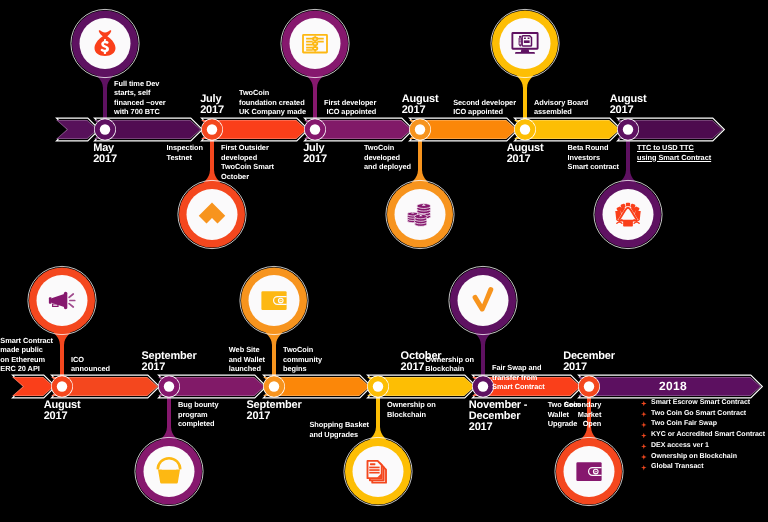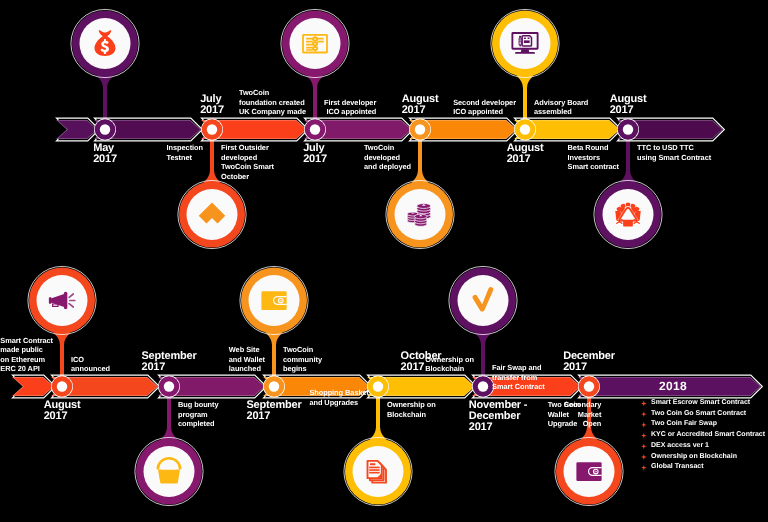--- a/index.html
+++ b/index.html
@@ -286,20 +286,24 @@
       <circle cx="378" cy="386.5" r="10.3" fill="#FDBE04" stroke="#fff" stroke-width="1.3" paint-order="stroke fill"></circle>
       <circle cx="378" cy="386.5" r="5.2" fill="#fff"></circle>
       <circle cx="483" cy="386.5" r="10.3" fill="#5E1161" stroke="#fff" stroke-width="1.3" paint-order="stroke fill"></circle>
       <circle cx="483" cy="386.5" r="5.2" fill="#fff"></circle>
       <circle cx="589" cy="386.5" r="10.3" fill="#F4471E" stroke="#fff" stroke-width="1.3" paint-order="stroke fill"></circle>
       <circle cx="589" cy="386.5" r="5.2" fill="#fff"></circle>
     </svg>
   <div id="labels">
       <div class="lbl date" style="left: 105px; top: 143px; transform: translateX(-50%);">May
 2017</div>
+      <div class="lbl note" style="left: 114px; top: 78.6px;">Full time Dev
+starts, self
+financed ~over
+with 700 BTC</div>
       <div class="lbl date" style="left: 212px; top: 94px; transform: translateX(-50%);">July
 2017</div>
       <div class="lbl note" style="left: 203px; top: 143px; transform: translateX(-100%);">Inspection
 Testnet</div>
       <div class="lbl note" style="left: 221px; top: 143px;">First Outsider
 developed
 TwoCoin Smart
 October</div>
       <div class="lbl date" style="left: 315px; top: 143px; transform: translateX(-50%);">July
 2017</div>
@@ -317,21 +321,21 @@
 2017</div>
       <div class="lbl note" style="left: 516px; top: 97.8px; transform: translateX(-100%);">Second developer
 ICO appointed</div>
       <div class="lbl note" style="left: 534px; top: 97.8px;">Advisory Board
 assembled</div>
       <div class="lbl date" style="left: 628px; top: 94px; transform: translateX(-50%);">August
 2017</div>
       <div class="lbl note" style="left: 619px; top: 143px; transform: translateX(-100%);">Beta Round
 Investors
 Smart contract</div>
-      <div class="lbl note" style="left: 637px; top: 143px;">TTC to USD TTC
+      <div class="lbl note" style="left: 637px; top: 143px; text-decoration: underline;">TTC to USD TTC
 using Smart Contract</div>
       <div class="lbl date" style="left: 62px; top: 400px; transform: translateX(-50%);">August
 2017</div>
       <div class="lbl note" style="left: 53px; top: 335.6px; transform: translateX(-100%);">Smart Contract
 made public
 on Ethereum
 ERC 20 API</div>
       <div class="lbl note" style="left: 71px; top: 354.8px;">ICO
 announced</div>
       <div class="lbl date" style="left: 169px; top: 351px; transform: translateX(-50%);">September
@@ -342,21 +346,21 @@
       <div class="lbl date" style="left: 274px; top: 400px; transform: translateX(-50%);">September
 2017</div>
       <div class="lbl note" style="left: 265px; top: 345.2px; transform: translateX(-100%);">Web Site
 and Wallet
 launched</div>
       <div class="lbl note" style="left: 283px; top: 345.2px;">TwoCoin
 community
 begins</div>
       <div class="lbl date" style="left: 378px; top: 351px; transform: translateX(-50%); margin-left: 43px;">October
 2017</div>
-      <div class="lbl note" style="left: 369px; top: 388px; transform: translateX(-100%);">Shopping Basket
+      <div class="lbl note" style="left: 369px; top: 420px; transform: translateX(-100%);">Shopping Basket
 and Upgrades</div>
       <div class="lbl note" style="left: 387px; top: 400px;">Ownership on
 Blockchain</div>
       <div class="lbl date" style="left: 498px; top: 400px; transform: translateX(-50%);">November -
 December
 2017</div>
       <div class="lbl note" style="left: 474px; top: 354.8px; transform: translateX(-100%);">Ownership on
 Blockchain</div>
       <div class="lbl note" style="left: 492px; top: 345.2px; margin-top: 18px;">Fair Swap and
 transfer from

